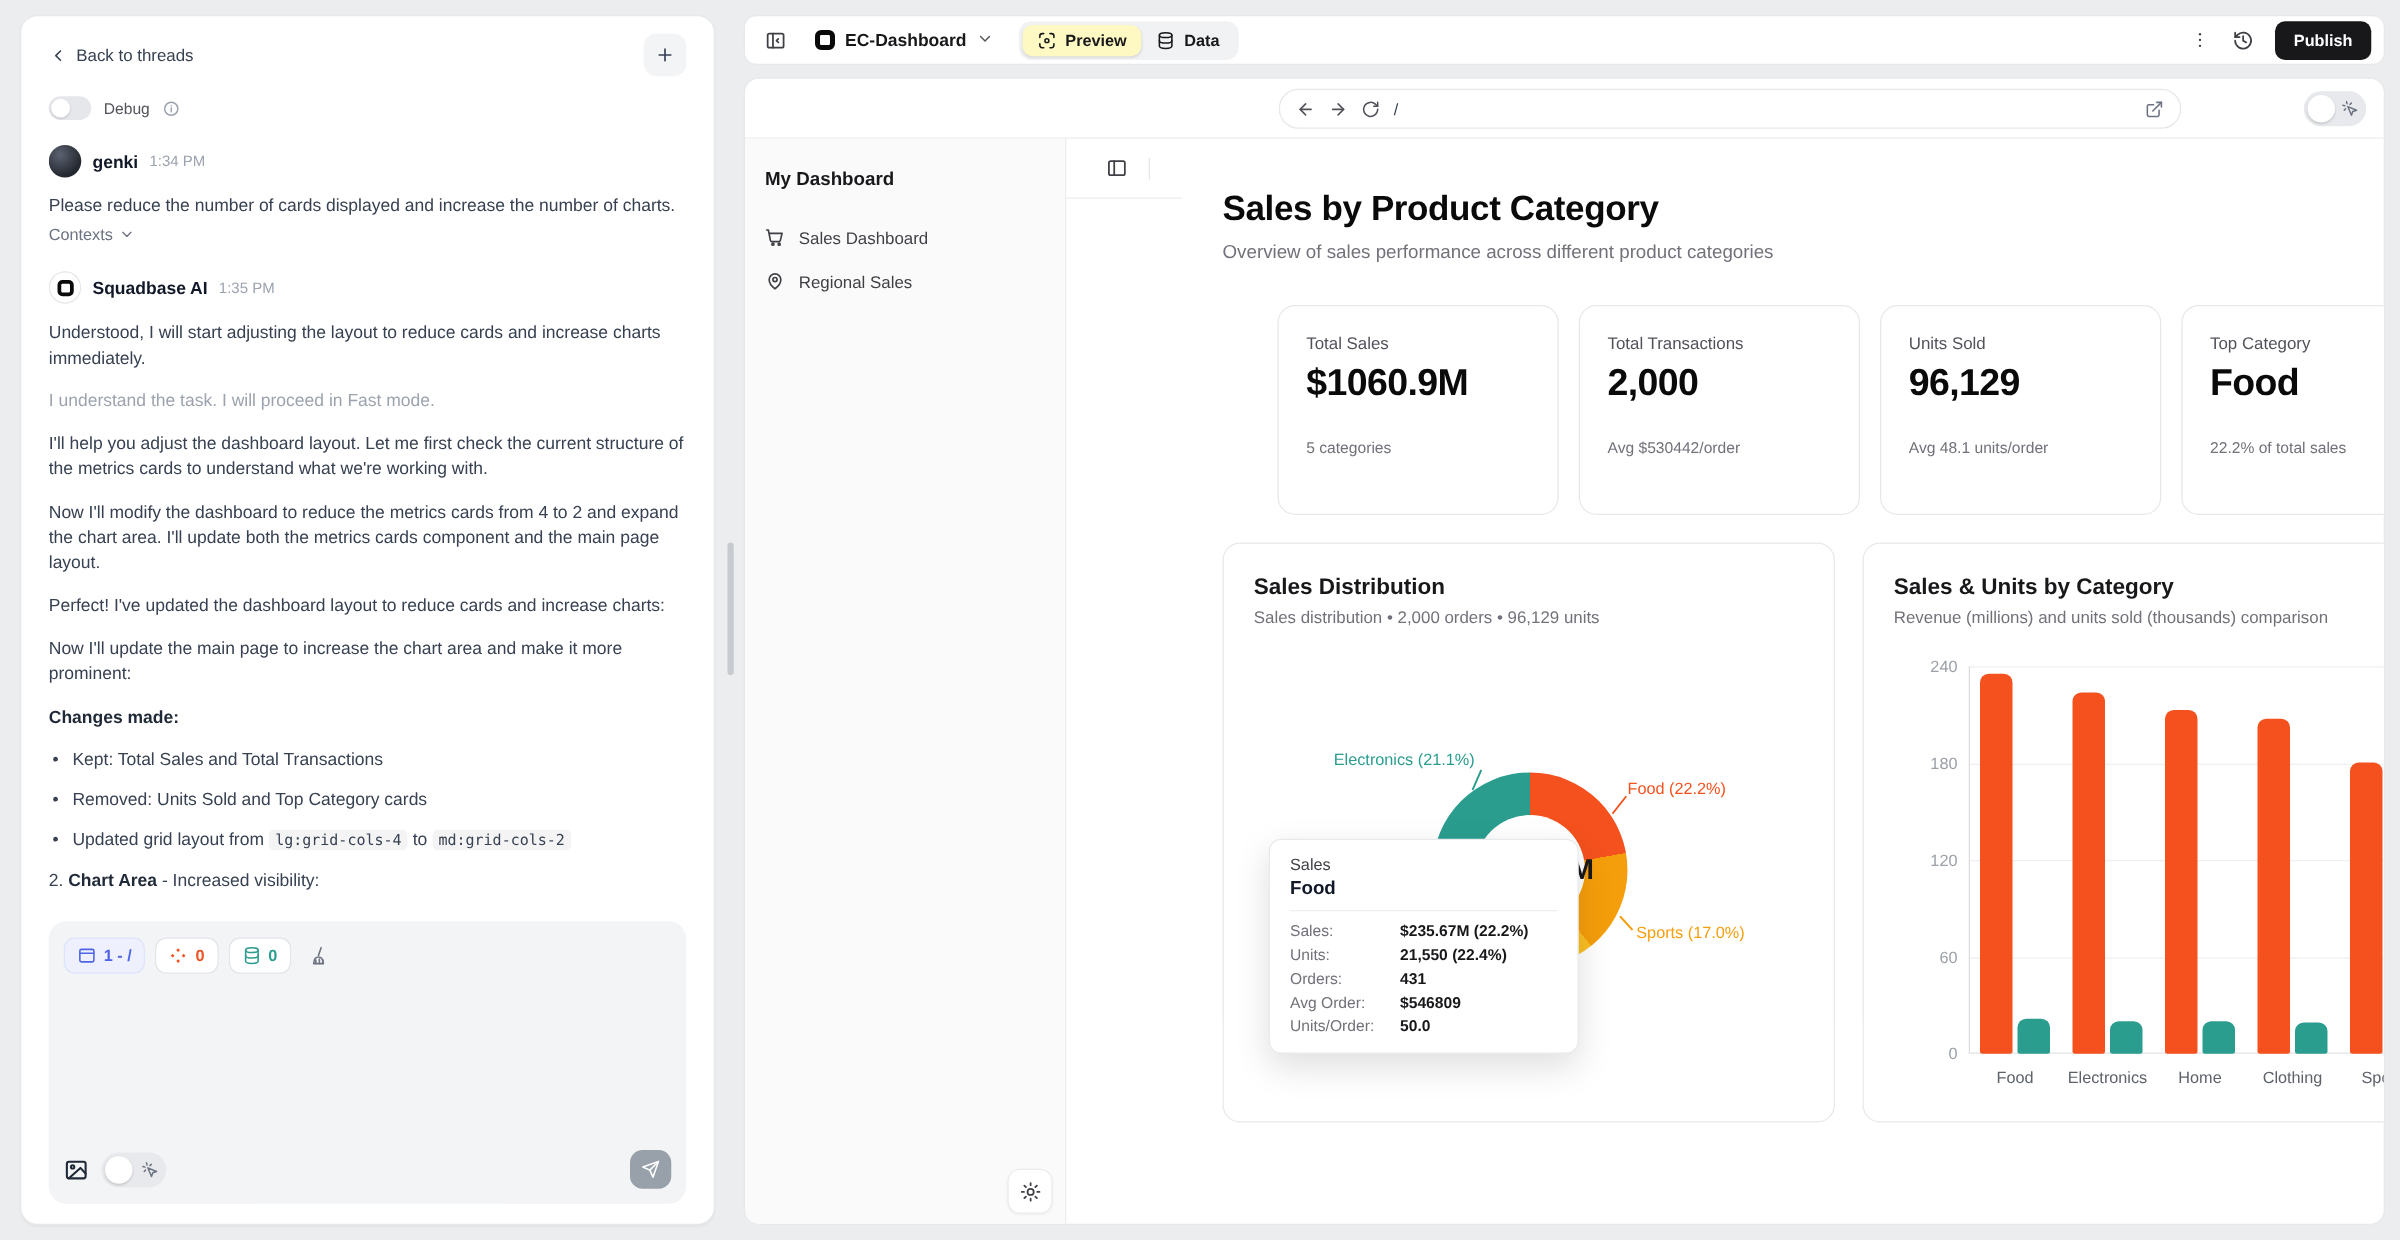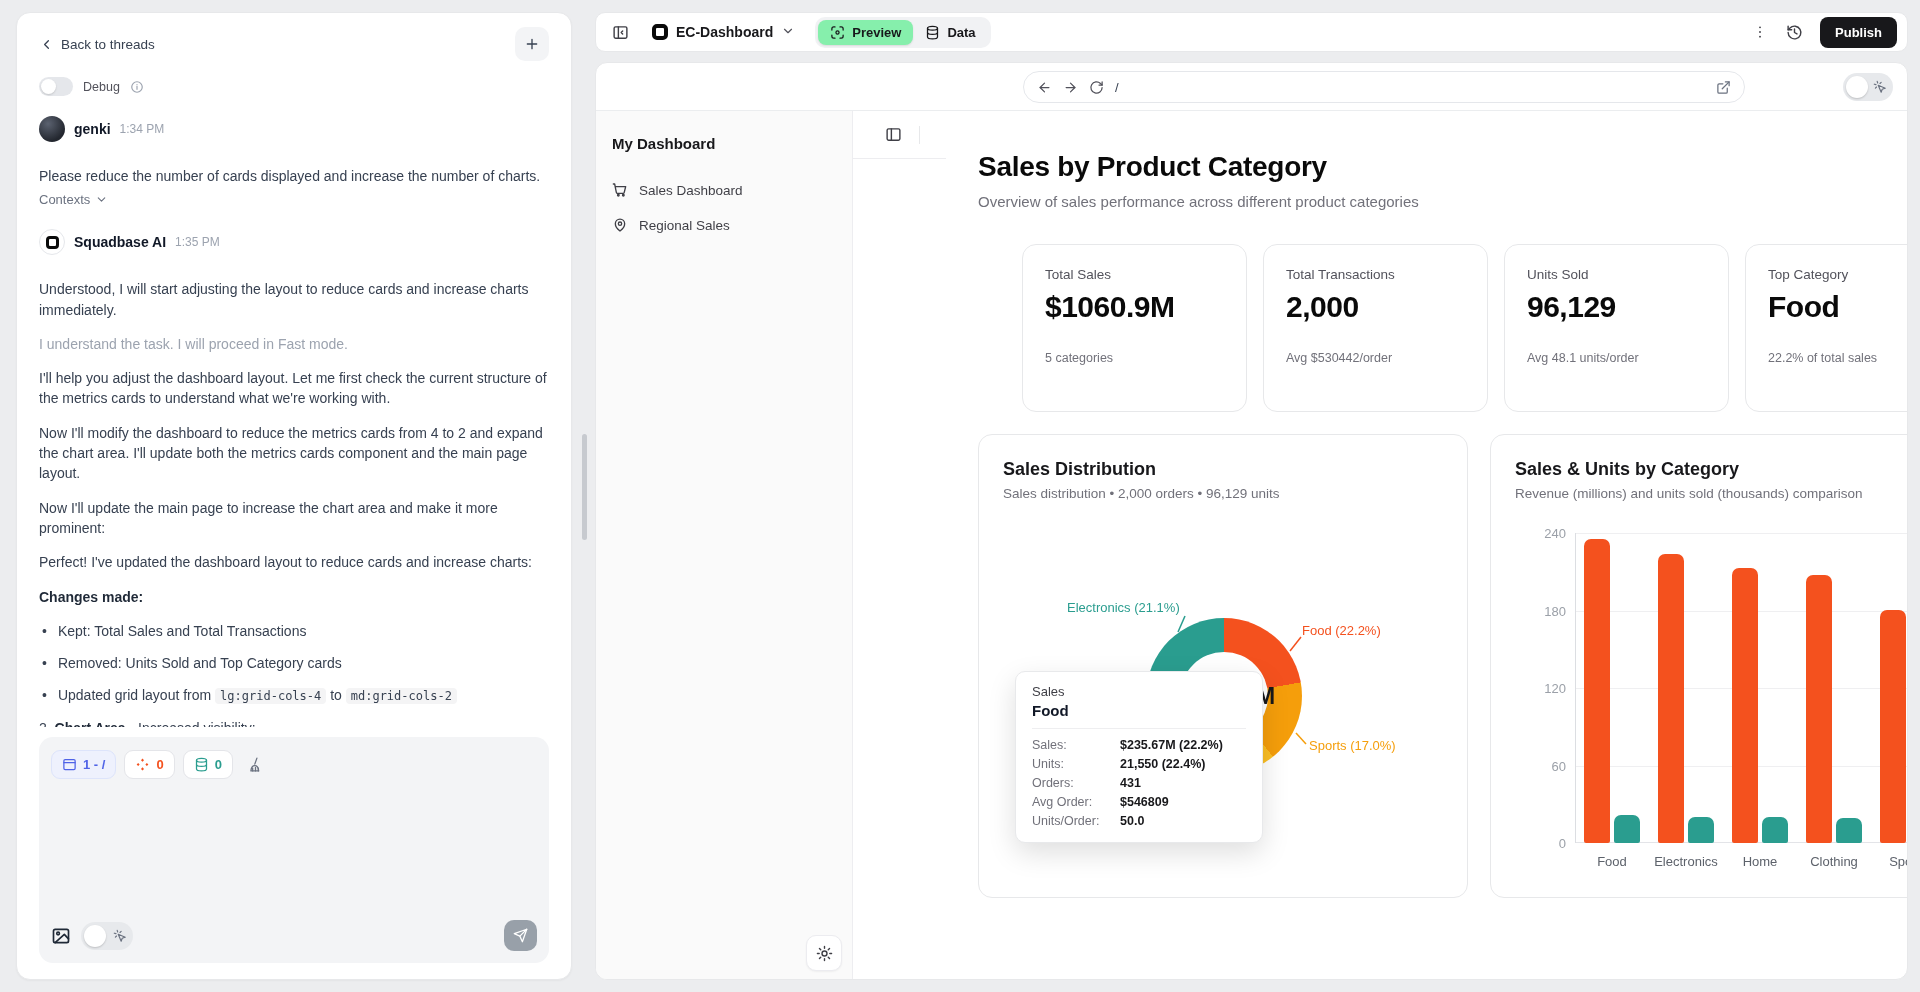--- a/index.html
+++ b/index.html
@@ -26,21 +26,21 @@
   .toggle-sm { width:34px; height:19px; border-radius:10px; background:#e5e7eb; position:relative; }
   .toggle-sm .knob { position:absolute; left:2px; top:2px; width:15px; height:15px; border-radius:50%; background:#fff; box-shadow:0 1px 2px rgba(0,0,0,.15); }
   .debug-label { font-size:12.5px; color:#52525b; }
   .messages { flex:1; overflow:hidden; margin-top:20px; }
   .msg-head { display:flex; align-items:center; gap:9px; }
   .avatar-user { width:26px; height:26px; border-radius:50%; background:radial-gradient(circle at 35% 30%, #5b6270, #23272f 70%); }
   .avatar-ai { width:26px; height:26px; border-radius:50%; border:1px solid #e5e7eb; display:flex; align-items:center; justify-content:center; background:#fff; }
   .logo-glyph { width:13px; height:13px; border:3.2px solid #0a0a0a; border-radius:4px; }
   .msg-name { font-size:14px; font-weight:700; color:#111827; }
   .msg-time { font-size:12px; color:#9ca3af; }
-  .msg-body { margin-top:24px; font-size:14px; line-height:1.45; color:#374151; }
+  .msg-body { margin-top:12px; font-size:14px; line-height:1.45; color:#374151; }
   .contexts-row { display:flex; align-items:center; gap:5px; margin-top:6px; color:#6b7280; font-size:13px;text-align:center; }
   .ai-block { margin-top:22px; }
   .p-p { margin:0 0 14px; }
   .p-muted { margin:0 0 14px; color:#9ca3af; }
   .p-ol { margin:0 0 10px; }
   .p-ul { display:flex; gap:11px; margin:0 0 12px; padding-left:3px; }
   .li-bullet { line-height:1.45; }
   .seg-bold { font-weight:700; color:#1f2937; }
   .inline-code {
     font-family:"DejaVu Sans Mono", monospace; font-size:12px;
@@ -66,21 +66,21 @@
     position:absolute; left:595px; top:12px; width:1313px; height:40px;
     background:#fff; border:1px solid #e7e8ea; border-radius:10px;
     display:flex; align-items:center; padding:0 10px; gap:6px;
   }
   .icon-btn { width:28px; height:28px; border-radius:8px; display:flex; align-items:center; justify-content:center; color:#3f3f46; }
   .brand { display:flex; align-items:flex-start; gap:8px; margin-left:12px; }
   .logo-glyph-lg { width:16px; height:16px; border:4px solid #0a0a0a; border-radius:5px; }
   .project-name { font-size:14px; font-weight:700; color:#18181b; }
   .tab-group { margin-left:14px; background:#f1f2f4; border-radius:10px; padding:3px; display:flex; align-items:center; }
   .tab { display:flex; align-items:center; gap:7px; font-size:13px; font-weight:600; color:#18181b; padding:5px 12px; border-radius:8px; }
-  .tab.active { background:#86efac; box-shadow:0 1px 2px rgba(0,0,0,.1); }
+  .tab.active { background:#fef9c3; box-shadow:0 1px 2px rgba(0,0,0,.1); }
   .topbar-spacer { flex:1; }
   .publish-btn { background:#18181b; color:#fff; font-size:13px; font-weight:600; border-radius:8px; padding:8px 15px; margin-left:6px; }
 
   
   .preview-card {
     position:absolute; left:595px; top:62px; width:1313px; height:918px;
     background:#fff; border:1px solid #e7e8ea; border-radius:12px;
     overflow:hidden; display:flex; flex-direction:column;
   }
   .browser-row { height:48px; border-bottom:1px solid #ebedef; position:relative; flex-shrink:0; }
@@ -202,22 +202,22 @@
               <div class="logo-glyph"></div>
             </div>
           <span class="msg-name">Squadbase AI</span>
           <span class="msg-time">1:35 PM</span>
         </div>
         <div class="msg-body">
             <div class="p-p"><span><span>Understood, I will start adjusting the layout to reduce cards and increase charts immediately.</span></span></div>
             <div class="p-muted"><span><span>I understand the task. I will proceed in Fast mode.</span></span></div>
             <div class="p-p"><span><span>I'll help you adjust the dashboard layout. Let me first check the current structure of the metrics cards to understand what we're working with.</span></span></div>
             <div class="p-p"><span><span>Now I'll modify the dashboard to reduce the metrics cards from 4 to 2 and expand the chart area. I'll update both the metrics cards component and the main page layout.</span></span></div>
+            <div class="p-p"><span><span>Perfect! I've updated the dashboard layout to reduce cards and increase charts:</span></span></div>
             <div class="p-p"><span><span>Now I'll update the main page to increase the chart area and make it more prominent:</span></span></div>
-            <div class="p-p"><span><span>Perfect! I've updated the dashboard layout to reduce cards and increase charts:</span></span></div>
             <div class="p-p"><span><span class="seg-bold">Changes made:</span></span></div>
             <div class="p-ul">
               <span class="li-bullet">•</span>
               <span><span>Kept: Total Sales and Total Transactions</span></span>
             </div>
             <div class="p-ul">
               <span class="li-bullet">•</span>
               <span><span>Removed: Units Sold and Top Category cards</span></span>
             </div>
             <div class="p-ul">

